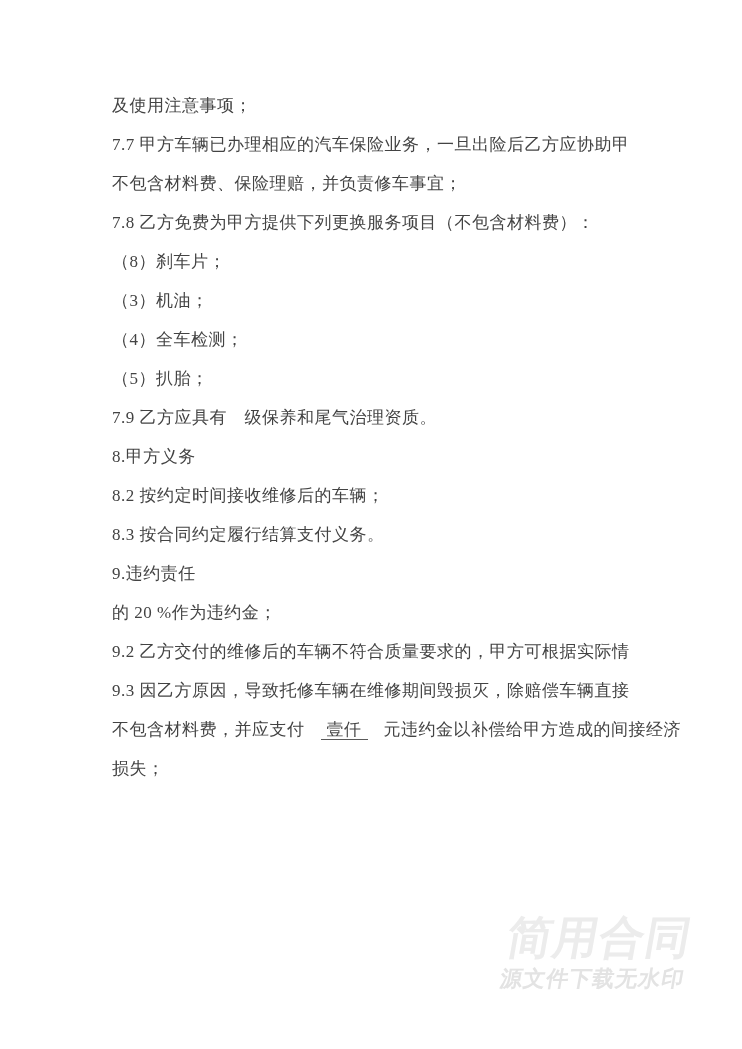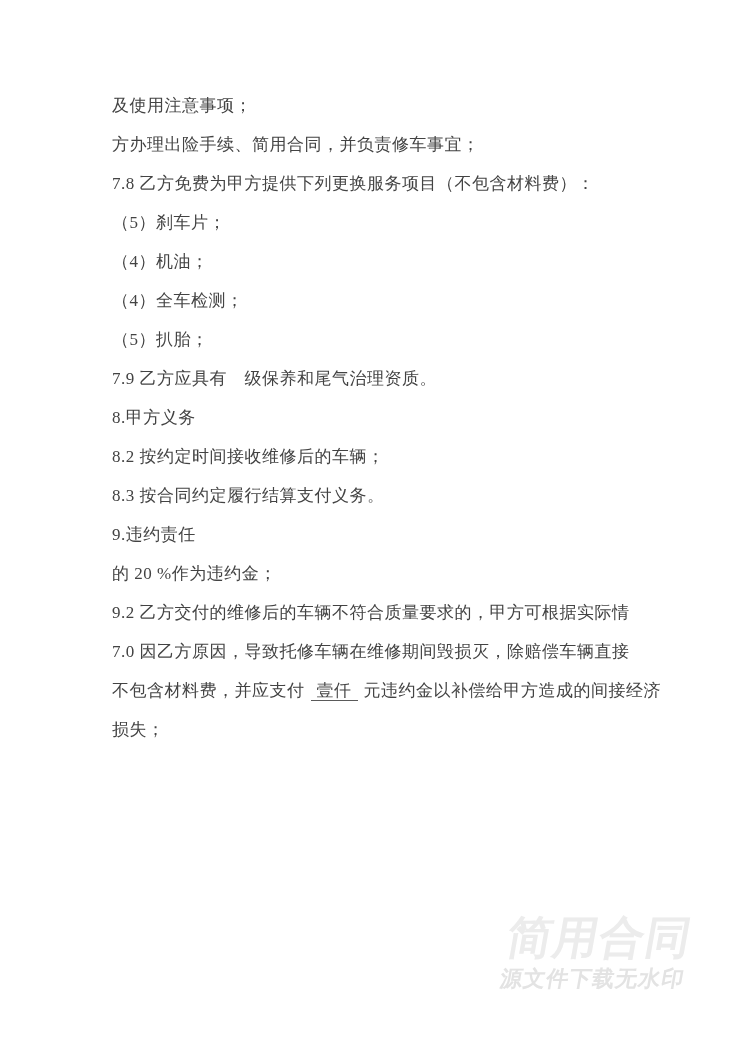--- a/index.html
+++ b/index.html
@@ -31,21 +31,21 @@
     letter-spacing: 0.5px;
   }
   .line {
     height: 39px;
     line-height: 39px;
     white-space: pre;
   }
   .blank-underline {
     border-bottom: 1.5px solid #5a5a5a;
     padding: 0 6px;
-    margin: 0 6px;
+    margin: 0 16px;
   }
   .watermark {
     position: absolute;
     left: 497px;
     top: 914px;
     width: 200px;
     text-align: center;
     transform: skewX(-10deg);
     font-family: "Liberation Sans", "DejaVu Sans", sans-serif;
     font-weight: bold;
@@ -68,34 +68,35 @@
     white-space: nowrap;
   }
 </style>
 </head>
 <body>
 
 <div class="page">
 
   <div class="doc-content">
     <div class="line">及使用注意事项；</div>
-    <div class="line">方办理出险手续、简用合同，并负责修车事宜；</div>
+    <div class="line">7.7 甲方车辆已办理相应的汽车保险业务，一旦出险后乙方应协助甲</div>
+    <div class="line">不包含材料费、保险理赔，并负责修车事宜；</div>
     <div class="line">7.8 乙方免费为甲方提供下列更换服务项目（不包含材料费）：</div>
-    <div class="line">（5）刹车片；</div>
-    <div class="line">（4）机油；</div>
+    <div class="line">（8）刹车片；</div>
+    <div class="line">（3）机油；</div>
     <div class="line">（4）全车检测；</div>
     <div class="line">（5）扒胎；</div>
     <div class="line">7.9 乙方应具有　级保养和尾气治理资质。</div>
     <div class="line">8.甲方义务</div>
     <div class="line">8.2 按约定时间接收维修后的车辆；</div>
     <div class="line">8.3 按合同约定履行结算支付义务。</div>
     <div class="line">9.违约责任</div>
     <div class="line">的 20 %作为违约金；</div>
     <div class="line">9.2 乙方交付的维修后的车辆不符合质量要求的，甲方可根据实际情</div>
-    <div class="line">7.0 因乙方原因，导致托修车辆在维修期间毁损灭，除赔偿车辆直接</div>
+    <div class="line">9.3 因乙方原因，导致托修车辆在维修期间毁损灭，除赔偿车辆直接</div>
     <div class="line"><span>不包含材料费，并应支付</span><span class="blank-underline">壹仟</span><span>元违约金以补偿给甲方造成的间接经济</span></div>
     <div class="line">损失；</div>
   </div>
 
   <div class="watermark">
     <div class="watermark-title">简用合同</div>
     <div class="watermark-subtitle">源文件下载无水印</div>
   </div>
 
 </div>

